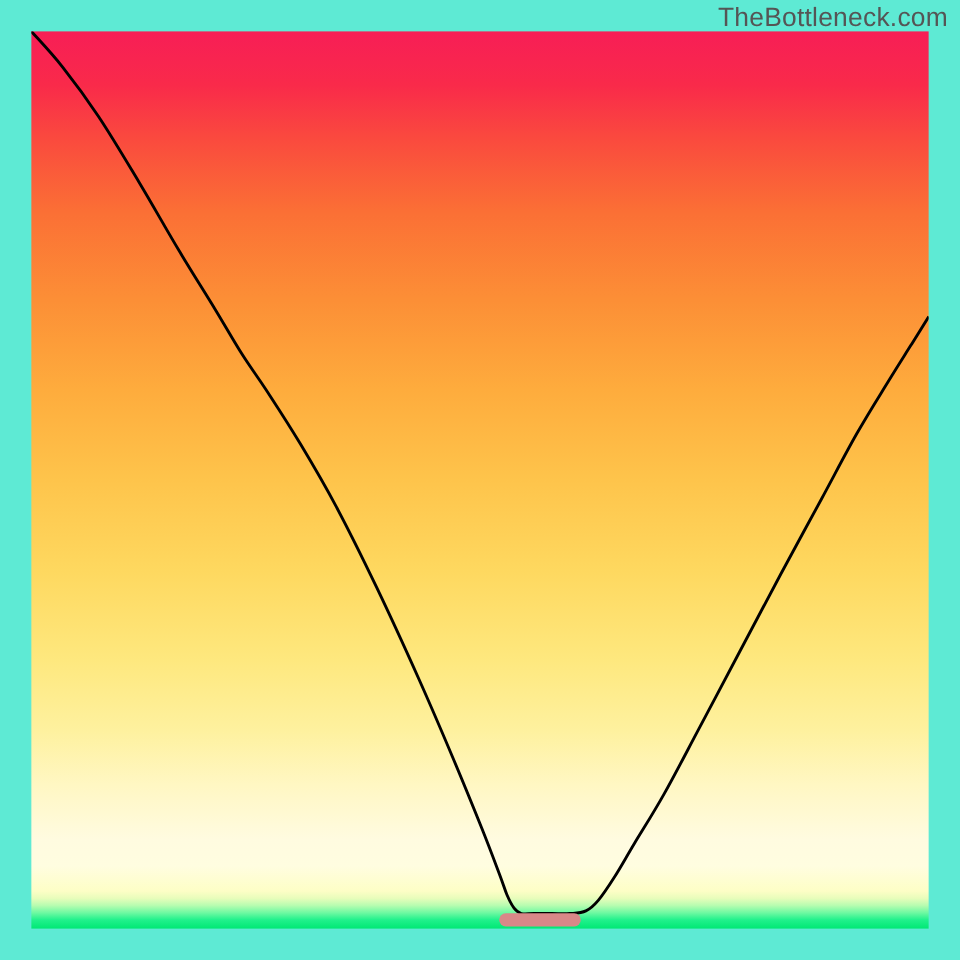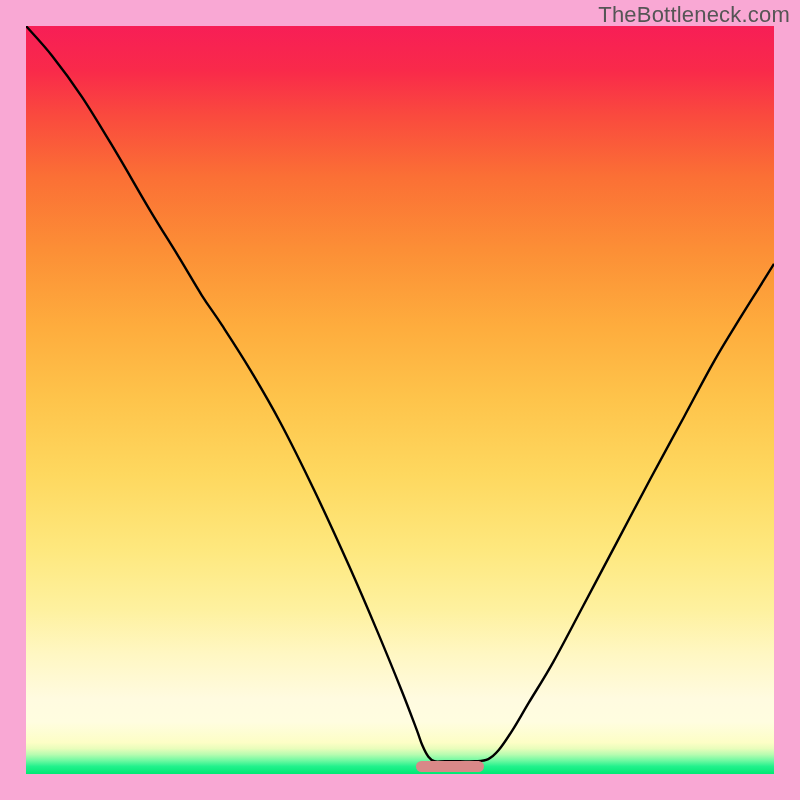--- a/index.html
+++ b/index.html
@@ -7,21 +7,21 @@
     padding: 0;
     width: 800px;
     height: 800px;
     overflow: hidden;
     background: #000;
     font-family: Arial, Helvetica, sans-serif;
   }
   .outer {
     width: 800px;
     height: 800px;
-    background: #f9a8d4;
+    background: #5eead4;
     position: relative;
   }
   .watermark {
     position: absolute;
     top: 2px;
     right: 10px;
     color: #555;
     font-size: 22px;
     font-weight: 500;
     letter-spacing: 0.2px;

